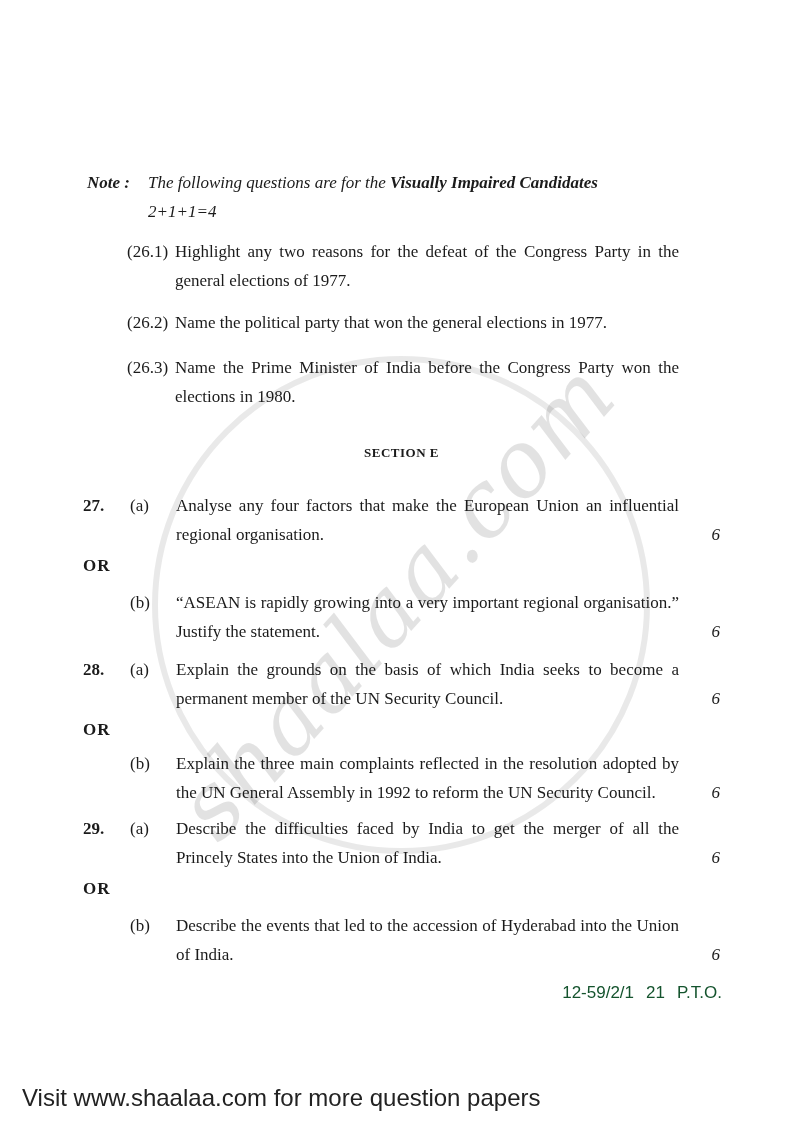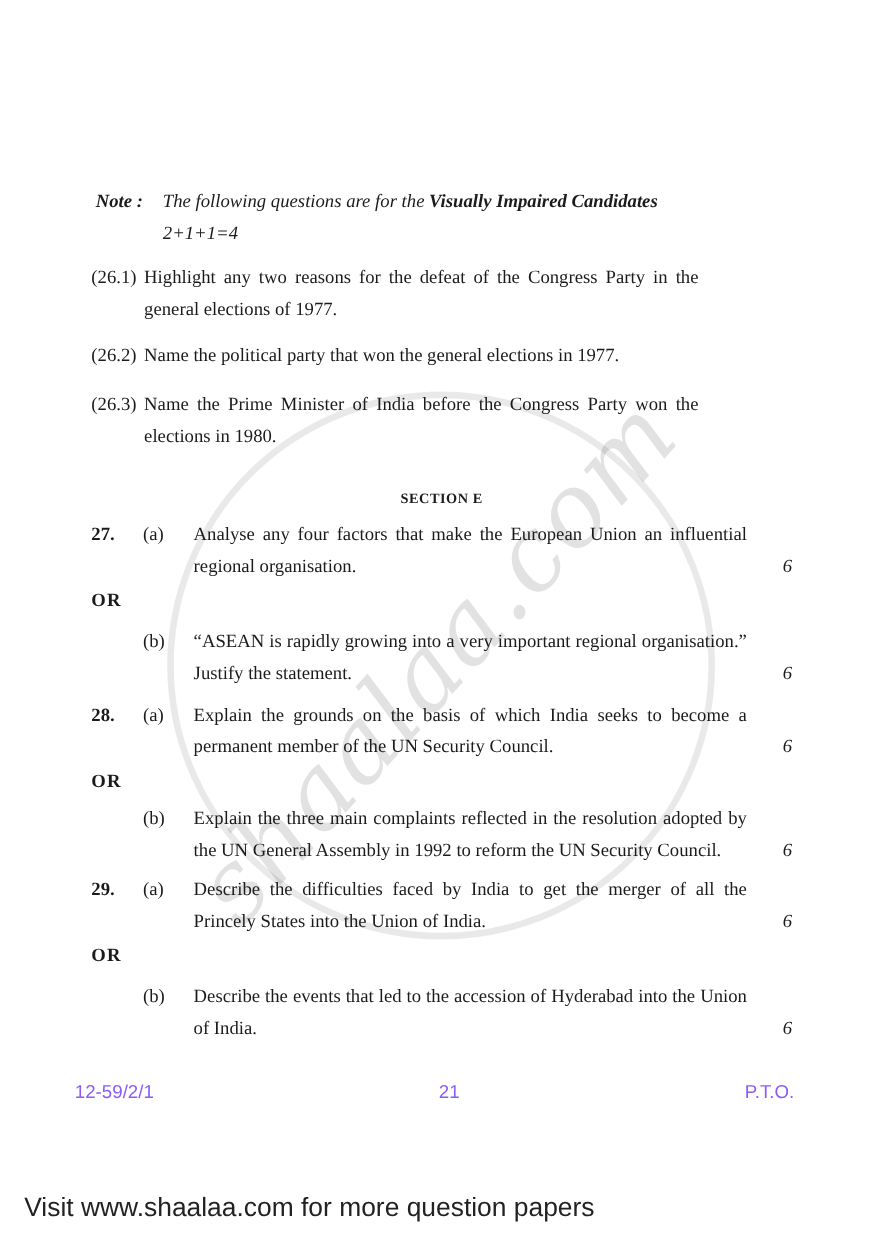--- a/index.html
+++ b/index.html
@@ -47,21 +47,21 @@
     font-size: 17px;
     line-height: 29px;
   }
 
   .note-row { display: flex; margin-left: 4px; }
   .note-label { width: 61px; font-weight: bold; font-style: italic; }
   .note-body { flex: 1; font-style: italic; }
   .note-line2 { display: flex; justify-content: space-between; }
   .b { font-weight: bold; }
 
-  .subq-row { display: flex; }
+  .subq-row { display: flex; margin-left: 44px; }
   .subq-label { width: 48px; }
   .subq-text { width: 504px; text-align: justify; }
 
   .section-heading {
     text-align: center;
     font-weight: bold;
     font-size: 13px;
     letter-spacing: 0.5px;
   }
 
@@ -73,24 +73,24 @@
 
   .or-row { font-weight: bold; letter-spacing: 1px; }
 
   .footer {
     position: absolute;
     left: 0; top: 983px;
     width: 100%;
     padding: 0 78px 0 68px;
     box-sizing: border-box;
     display: flex;
-    justify-content: space-between;
+    justify-content: flex-end;
     font-family: "Liberation Sans", sans-serif;
     font-size: 17px;
-    color: #8b5cf6;
+    color: #14532d;
     gap: 12px;
   }
   .footer-center { text-align: center; }
 
   .visit-line {
     position: absolute;
     left: 22px; top: 1084px;
     font-family: "Liberation Sans", sans-serif;
     font-size: 24px;
     color: #222222;
@@ -126,21 +126,21 @@
       <div class="subq-label">(26.2)</div>
       <div class="subq-text">Name the political party that won the general elections in 1977.</div>
     </div>
     <div class="subq-row" style="margin-top:16px">
       <div class="subq-label">(26.3)</div>
       <div class="subq-text">Name the Prime Minister of India before the Congress Party won the elections in 1980.</div>
     </div>
 
     <div class="section-heading" style="margin-top:27px">SECTION E</div>
 
-    <div class="q-row" style="margin-top:4px">
+    <div class="q-row" style="margin-top:24px">
       <div class="q-num">27.</div>
       <div class="q-letter">(a)</div>
       <div class="q-text">Analyse any four factors that make the European Union an influential regional organisation.</div>
       <div class="q-marks">6</div>
     </div>
     <div class="or-row" style="margin-top:2px">OR</div>
     <div class="q-row" style="margin-top:8px">
       <div class="q-num"></div>
       <div class="q-letter">(b)</div>
       <div class="q-text">“ASEAN is rapidly growing into a very important regional organisation.” Justify the statement.</div>

